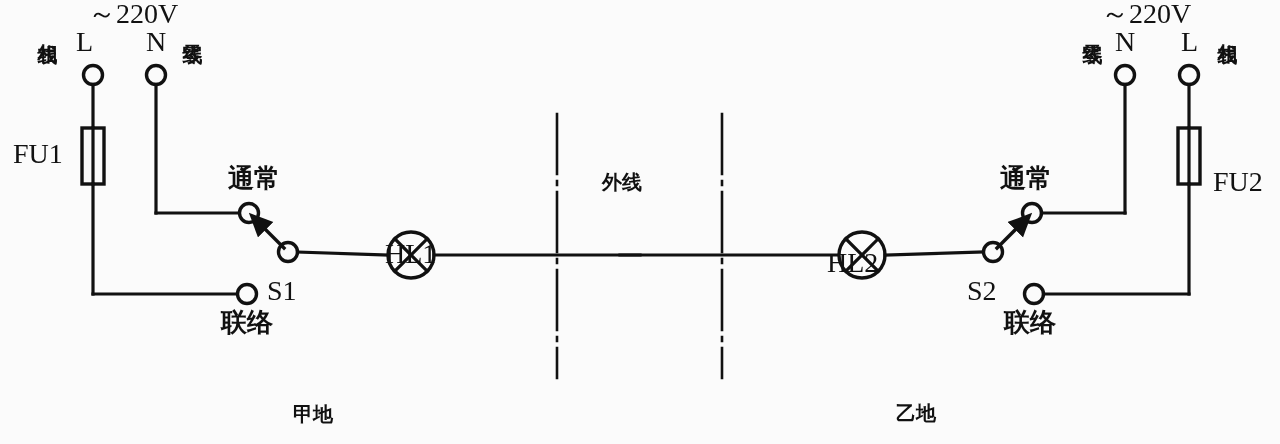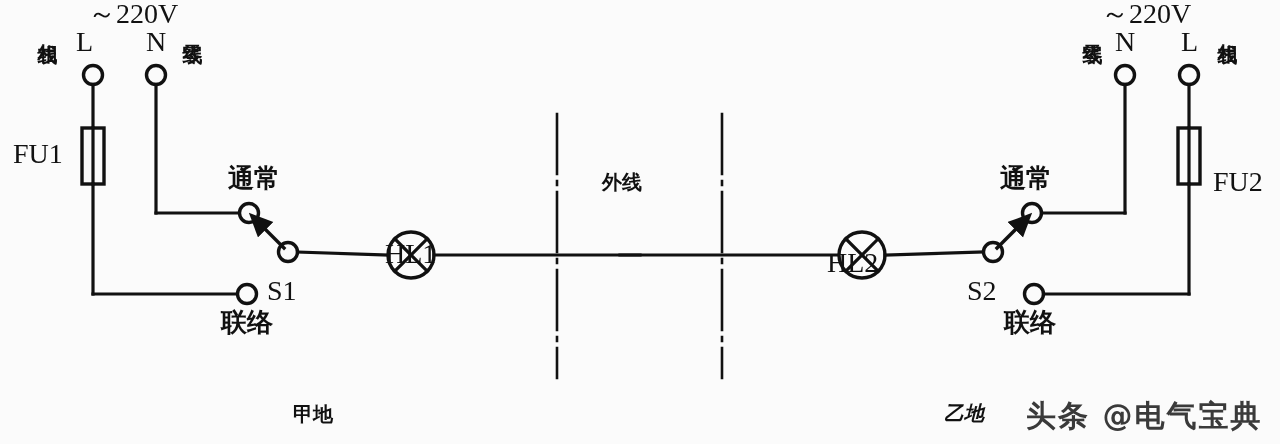--- a/index.html
+++ b/index.html
@@ -173,17 +173,16 @@
   <div class="lbl lat s-28" style="left:1213px; top:140px;margin-top:28px;">FU2</div>
 
   <div class="lbl cn s-25" style="left:1000px; top:165px;">通常</div>
 
   <div class="lbl lat s-28" style="left:967px; top:277px;">S2</div>
 
   <div class="lbl cn s-25" style="left:1004px; top:309px;">联络</div>
 
   <div class="lbl lat s-28" style="left:827px; top:208px;margin-top:41px;">HL2</div>
 
-  <div class="lbl cn s-26" style="left:944px; top:403px;font-style:italic;">乙地</div>
+  <div class="lbl cn s-26" style="left:896px; top:403px;">乙地</div>
 
-  <div class="watermark" style="left:1026px; top:396px;">头条 @电气宝典</div>
 
 </div>
 
 </body></html>

